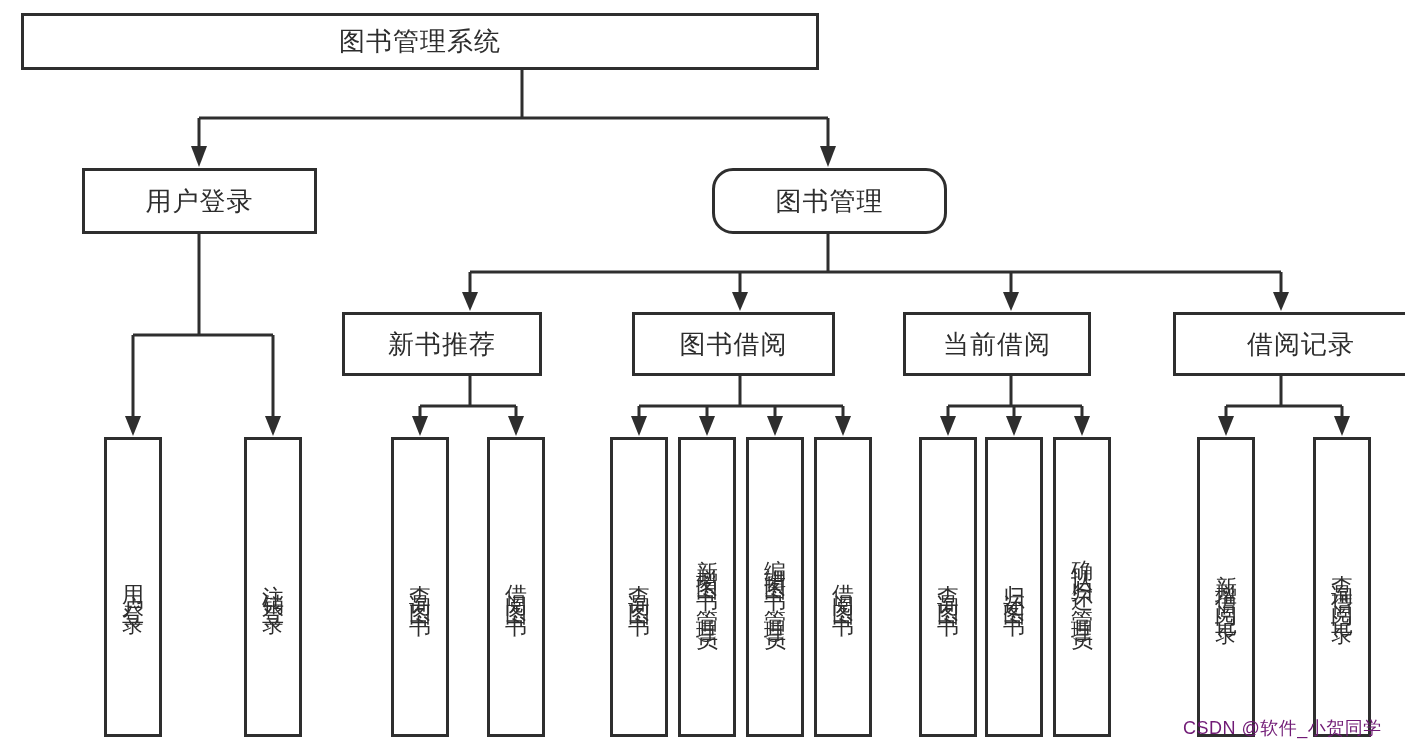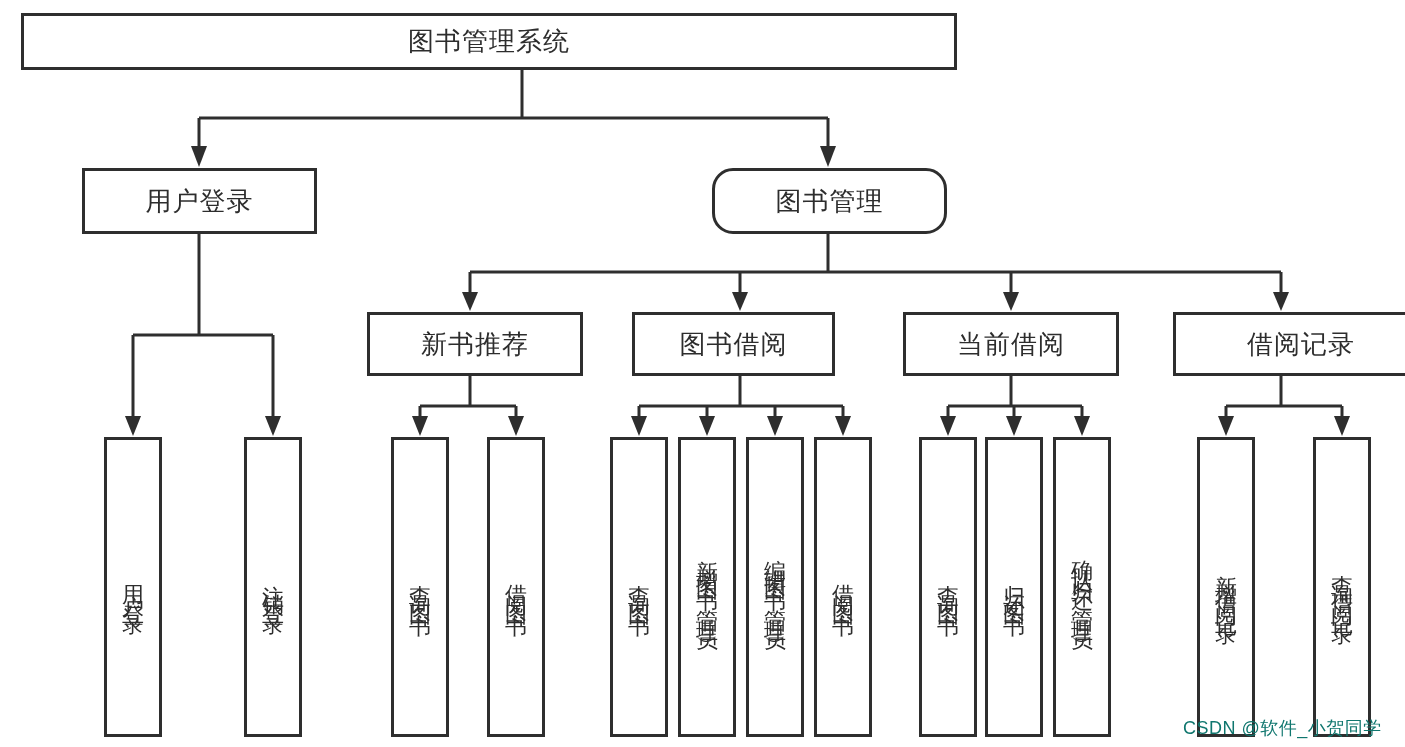--- a/index.html
+++ b/index.html
@@ -48,21 +48,21 @@
     font-size: 22px;
     letter-spacing: 10px;
     line-height: 1;
     white-space: nowrap;
   }
   .watermark {
     position: absolute;
     left: 1183px;
     top: 716px;
     font-size: 18px;
-    color: #0f766e;
+    color: #701a75;
     letter-spacing: 0.5px;
     white-space: nowrap;
     z-index: 5;
   }
 </style>
 </head>
 <body>
 
 <div class="stage">
 
@@ -102,38 +102,38 @@
       <polygon points="1006,416 1022,416 1014,436"></polygon>
       <polygon points="1074,416 1090,416 1082,436"></polygon>
     </g>
     <g>
       <path d="M1281 376 V406 M1226 406 H1342 M1226 406 V418 M1342 406 V418"></path>
       <polygon points="1218,416 1234,416 1226,436"></polygon>
       <polygon points="1334,416 1350,416 1342,436"></polygon>
     </g>
   </svg>
 
-  <div class="node" style="left:21px; top:13px; width:936px; height:57px;">
+  <div class="node" style="left:21px; top:13px; width:798px; height:57px;">
     <span class="h-label">图书管理系统</span>
   </div>
 
   <div class="node" style="left:82px; top:168px; width:235px; height:66px;">
     <span class="h-label">用户登录</span>
   </div>
   <div class="node" style="left:712px; top:168px; width:235px; height:66px;border-radius:21px;">
     <span class="h-label">图书管理</span>
   </div>
 
-  <div class="node" style="left:367px; top:312px; width:216px; height:64px;">
+  <div class="node" style="left:342px; top:312px; width:200px; height:64px;">
     <span class="h-label">新书推荐</span>
   </div>
   <div class="node" style="left:632px; top:312px; width:203px; height:64px;">
     <span class="h-label">图书借阅</span>
   </div>
-  <div class="node" style="left:903px; top:312px; width:216px; height:64px;">
+  <div class="node" style="left:903px; top:312px; width:188px; height:64px;">
     <span class="h-label">当前借阅</span>
   </div>
   <div class="node" style="left:1173px; top:312px; width:256px; height:64px;">
     <span class="h-label">借阅记录</span>
   </div>
 
   <div class="node v-node" style="left:104px; top:437px; width:58px; height:300px;">
     <span class="v-label">用户登录</span>
   </div>
   <div class="node v-node" style="left:244px; top:437px; width:58px; height:300px;">

